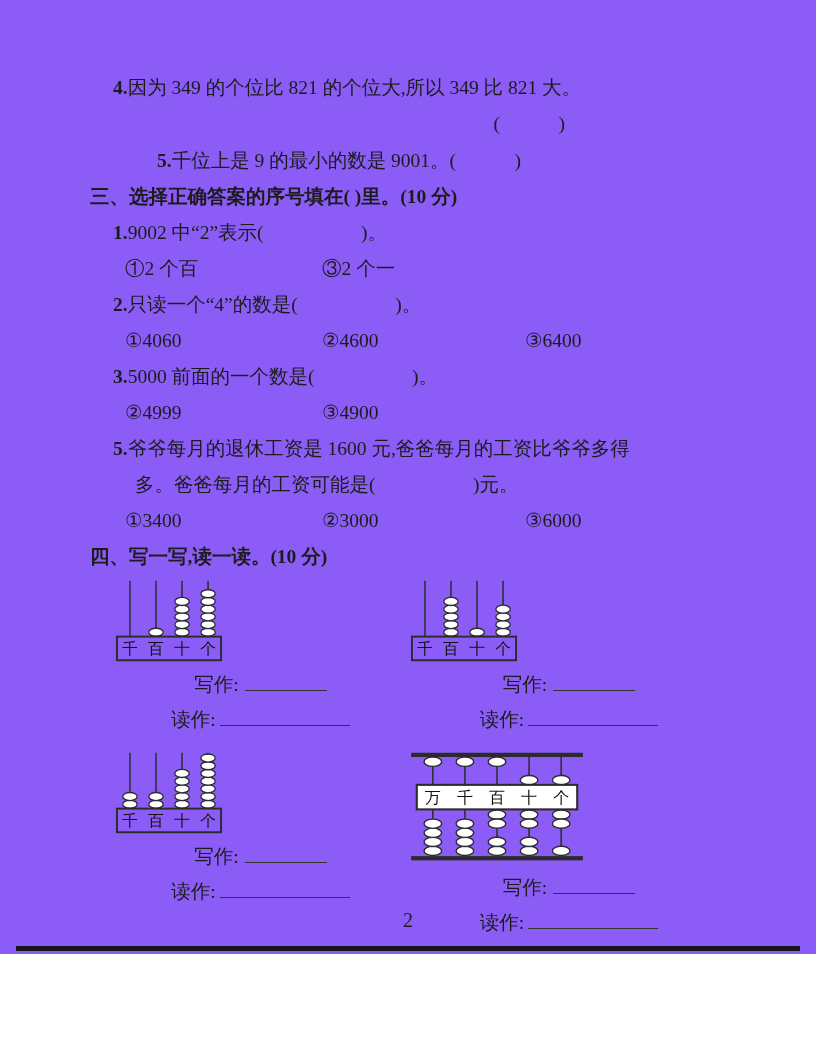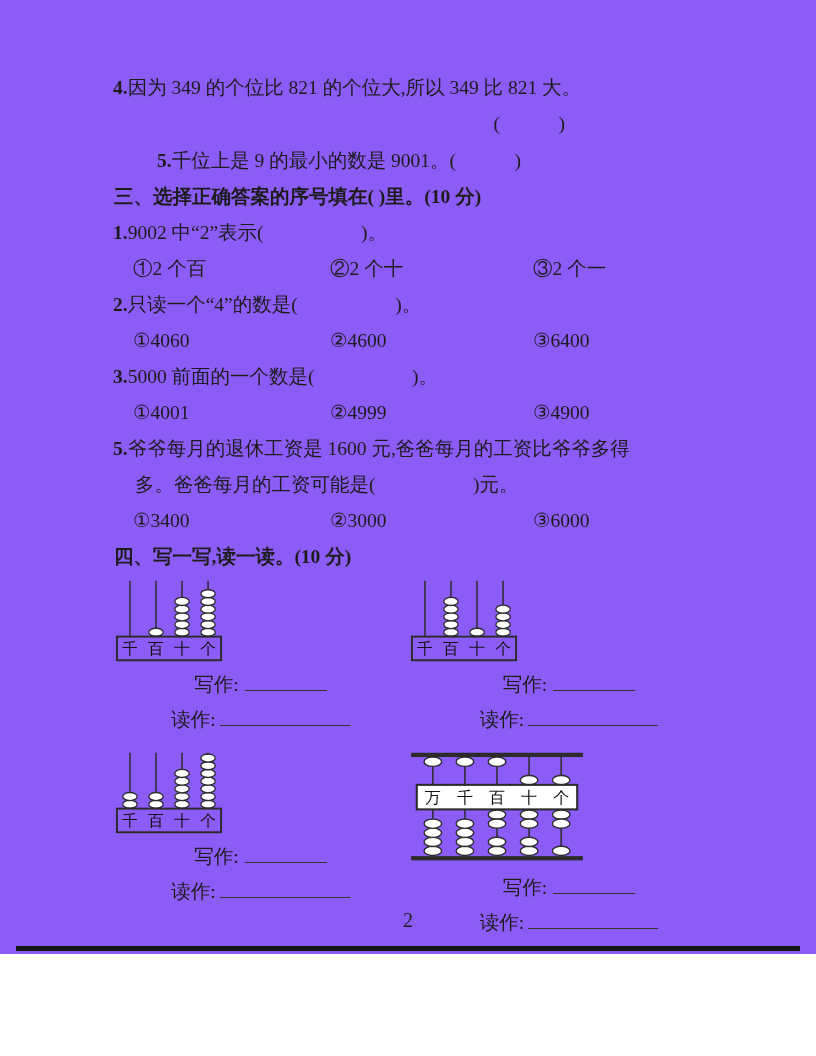--- a/index.html
+++ b/index.html
@@ -12,27 +12,27 @@
     font-family:"Liberation Serif","DejaVu Serif",serif;
     color:#1c1c1c;
   }
   .content{padding:70px 86px 0 90px;}
   p,h2{margin:0;}
   .stem,.sec-title,.opt,.wline,.bracket{
     font-size:19.5px;line-height:36px;
   }
   .stem{white-space:pre-wrap;padding-left:22px;text-indent:-22px;}
   .qnum{font-weight:700;}
-  .sec-title{font-weight:700;margin-left:24px;}
+  .sec-title{font-weight:700;}
   .q-indent{margin-left:23px;}
   .bracket{white-space:pre;}
   .bracket-row{text-align:right;padding-right:165px;line-height:36px;}
   .judge-line{display:flex;justify-content:center;padding-right:165px;}
   .judge-line .stem{flex:0 1 auto;}
-  .opts{display:grid;grid-template-columns:197px 203px 1fr;margin-left:20px;}
+  .opts{display:grid;grid-template-columns:197px 203px 1fr;margin-left:12px;}
   .figures{display:grid;grid-template-columns:295px 1fr;row-gap:12px;margin-left:23px;margin-top:2px;}
   .fig svg{display:block;margin-bottom:4px;}
   .blank{display:inline-block;border-bottom:1.6px solid #333;height:1em;}
   .blank.short{width:82px;margin-left:6px;}
   .blank.long{width:130px;margin-left:4px;}
   .wline{line-height:35px;text-align:center;}
   svg text{font-family:"Liberation Serif","DejaVu Serif",serif;}
   .pagenum{position:absolute;bottom:22px;left:0;width:100%;text-align:center;font-size:20px;}
   .bottom-rule{position:absolute;left:16px;right:16px;bottom:3px;height:5px;background:#151515;}
 </style>
@@ -53,38 +53,36 @@
       </div>
     </section>
 
     <section>
       <h2 class="sec-title">三、选择正确答案的序号填在(        )里。(10 分)</h2>
 
       <div class="q q-indent">
         <p class="stem"><span class="qnum">1.</span><span>9002 中“2”表示(                    )。</span></p>
         <div class="opts">
           <span class="opt">①2 个百</span>
-          <span class="opt">②2 个十</span>
           <span class="opt">③2 个一</span>
         </div>
       </div>
 
       <div class="q q-indent">
         <p class="stem"><span class="qnum">2.</span><span>只读一个“4”的数是(                    )。</span></p>
         <div class="opts">
           <span class="opt">①4060</span>
           <span class="opt">②4600</span>
           <span class="opt">③6400</span>
         </div>
       </div>
 
       <div class="q q-indent">
         <p class="stem"><span class="qnum">3.</span><span>5000 前面的一个数是(                    )。</span></p>
         <div class="opts">
-          <span class="opt">①4001</span>
           <span class="opt">②4999</span>
           <span class="opt">③4900</span>
         </div>
       </div>
 
 
       <div class="q q-indent">
         <p class="stem"><span class="qnum">5.</span><span>爷爷每月的退休工资是 1600 元,爸爸每月的工资比爷爷多得
 多。爸爸每月的工资可能是(                    )元。</span></p>
         <div class="opts">

